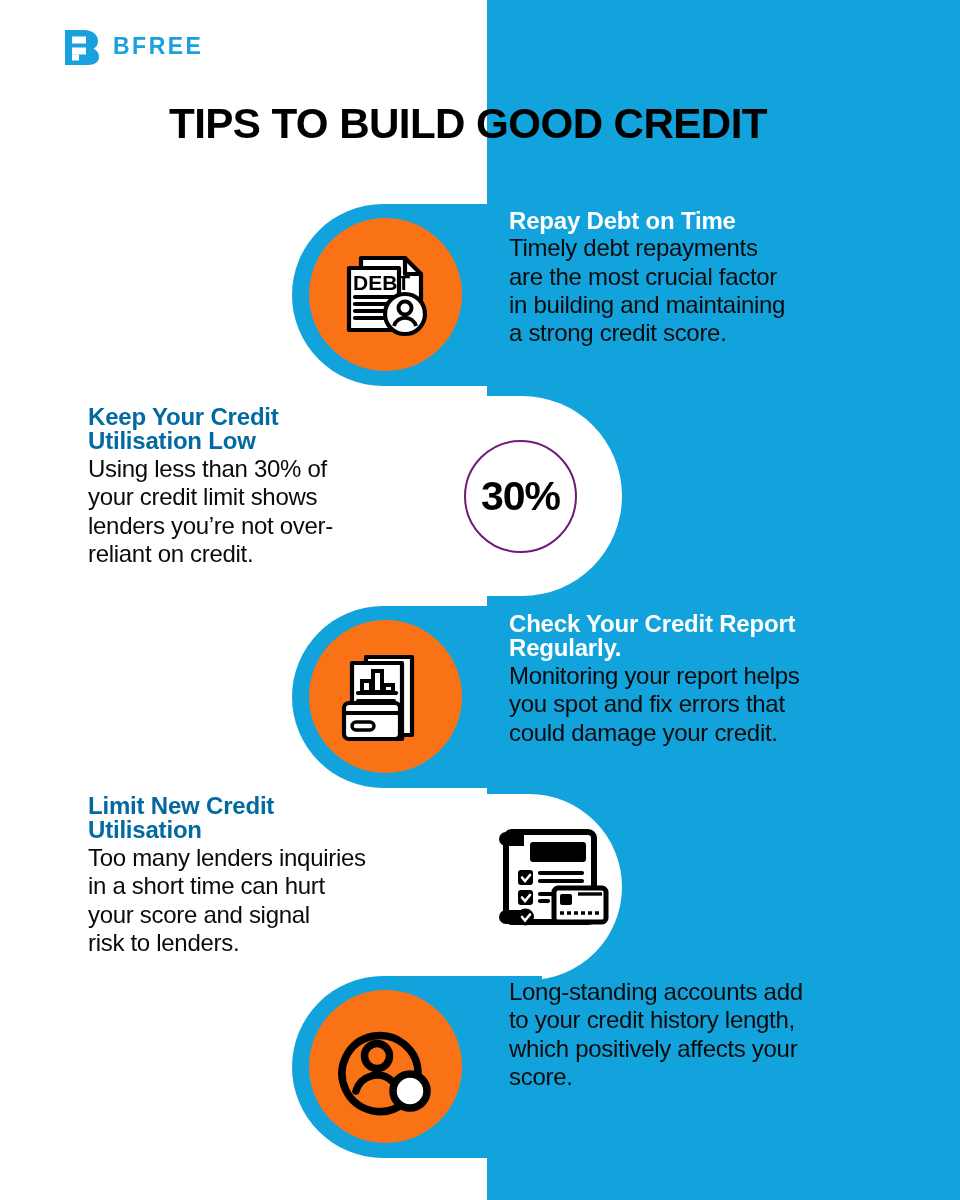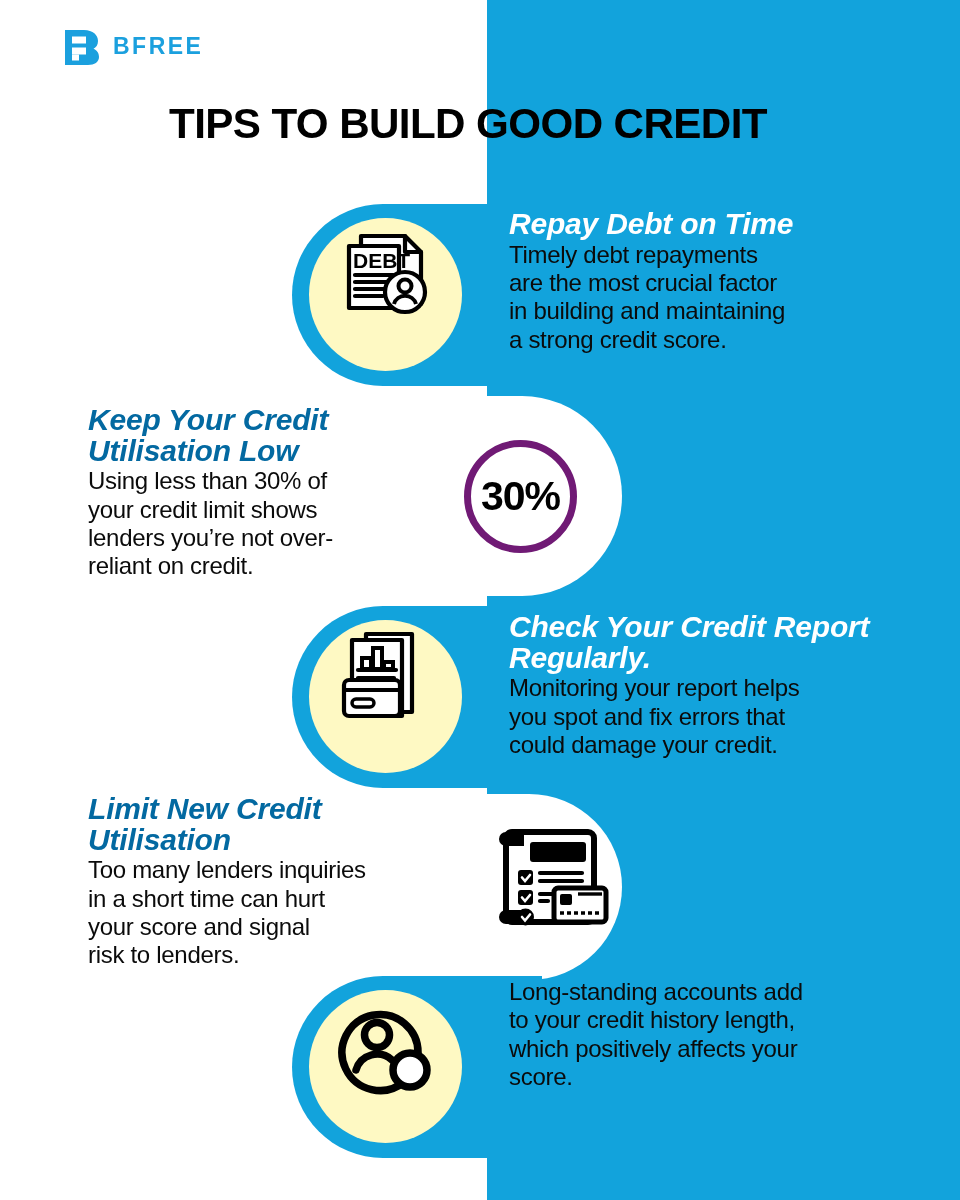--- a/index.html
+++ b/index.html
@@ -74,55 +74,54 @@
     letter-spacing: -0.6px;
     white-space: nowrap;
     transform: scaleX(0.98);
     transform-origin: left top;
     font-family: "Liberation Sans", sans-serif;
   }
 
   
   .icon-circle {
     position: absolute;
-    background: #fef9c3;
+    background: #f97316;
     border-radius: 50%;
     display: flex;
-    align-items: flex-start;
+    align-items: center;
     justify-content: center;
   }
   .icon-plain {
     position: absolute;
     display: flex;
     align-items: center;
     justify-content: center;
   }
   .pct-circle {
     position: absolute;
     background: #ffffff;
-    border: 7px solid #701a75;
+    border: 2px solid #701a75;
     border-radius: 50%;
     display: flex;
     align-items: center;
     justify-content: center;
   }
   .pct-label {
     font-size: 41px;
     font-weight: bold;
     color: #000000;
     letter-spacing: -1px;
     font-family: "Liberation Sans", sans-serif;
   }
 
   
   .tip { position: absolute; }
   .tip-head {
     font-weight: bold;
-    font-style: italic;
-    font-size: 30px;
+    font-size: 24px;
     line-height: 1.02;
     letter-spacing: -0.2px;
     margin-bottom: 1px;
     font-family: "Liberation Sans", sans-serif;
   }
   .tip-body {
     font-weight: normal;
     font-size: 24px;
     line-height: 1.18;
     color: #0b0b0b;

